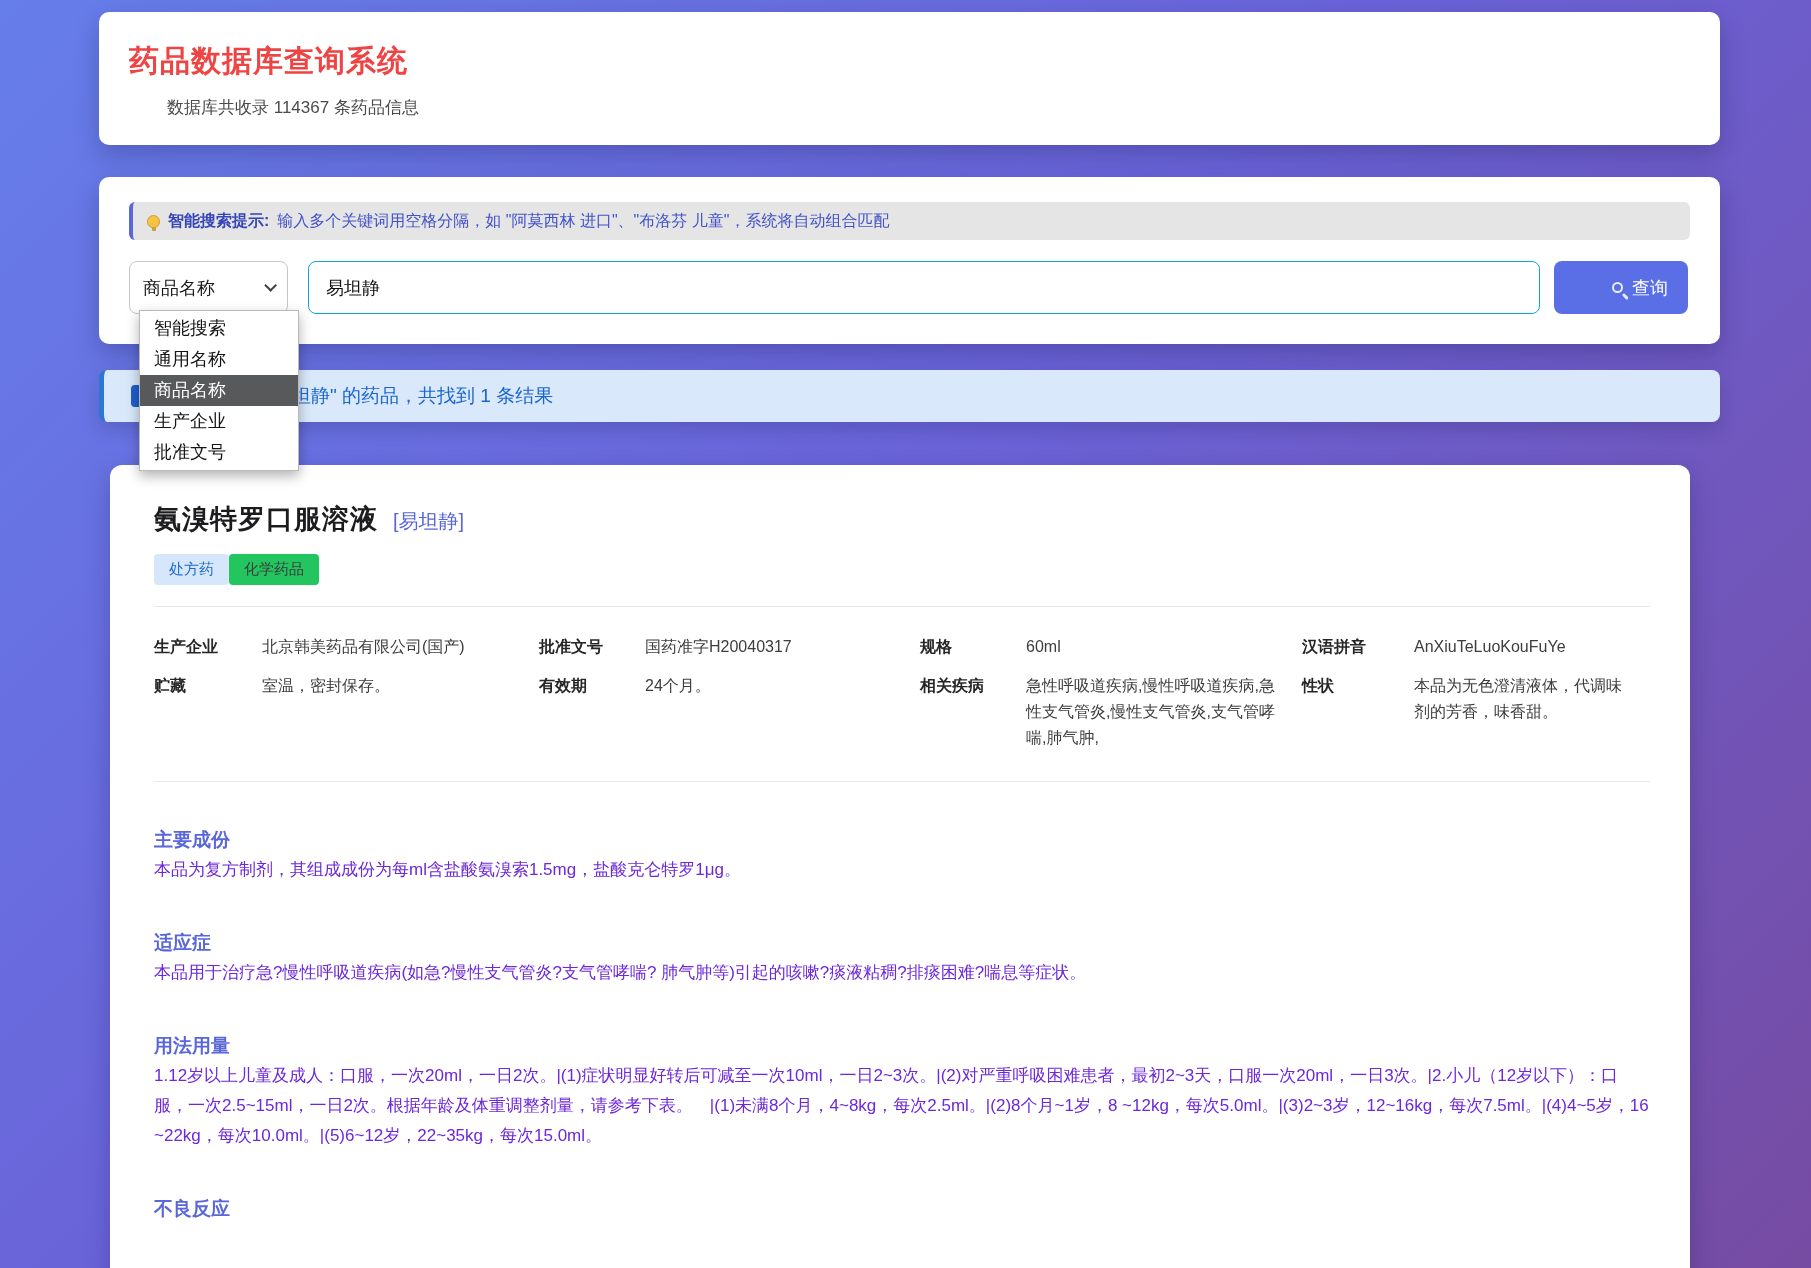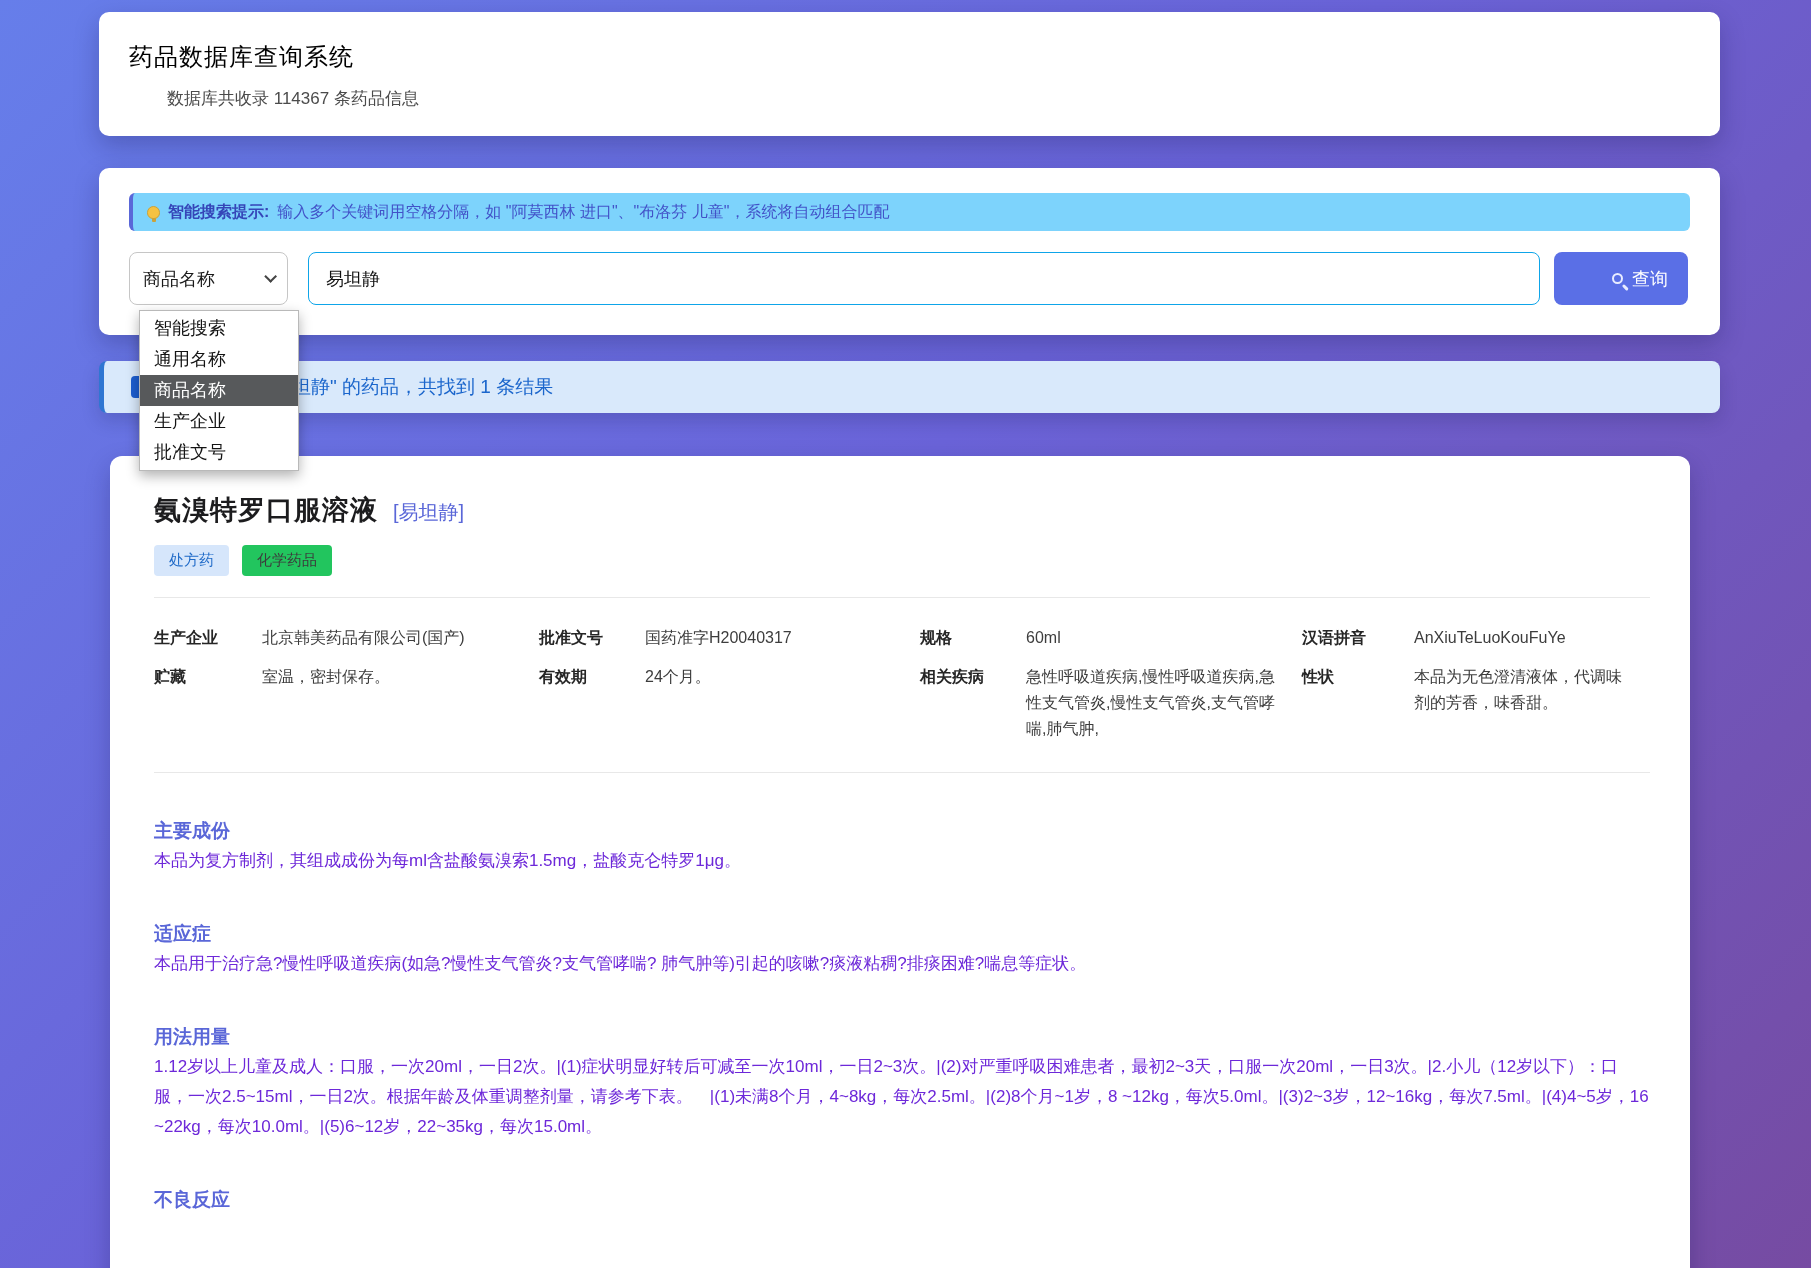--- a/index.html
+++ b/index.html
@@ -8,27 +8,27 @@
     font-family:"Liberation Sans","DejaVu Sans",sans-serif;
     background:linear-gradient(135deg,#667eea 0%,#6a63d8 45%,#764ba2 100%);
   }
   .page { width:1621px; margin-left:99px; padding-top:12px; position:relative; }
   .card {
     background:#ffffff; border-radius:10px;
     box-shadow:0 10px 24px rgba(20,20,70,.25);
   }
   
   .header-card { padding:29px 36px 26px 30px; }
-  .app-title { font-size:24px; font-weight:normal; color:#000000; letter-spacing:1px; }
+  .app-title { font-size:30px; font-weight:bold; color:#ef4444; letter-spacing:1px; }
   .app-subtitle { margin-top:14px; font-size:17px; color:#4b4b4b;margin-left:38px; }
 
   
   .search-card { margin-top:32px; padding:25px 30px 30px; }
   .hint {
-    height:38px; background:#7dd3fc; border-left:4px solid #5a67d8; border-radius:6px;
+    height:38px; background:#e5e5e5; border-left:4px solid #5a67d8; border-radius:6px;
     display:flex; align-items:center; padding:0 14px; font-size:16px; color:#4252c8;
   }
   .bulb { width:13px; height:13px; background:#f5c242; border:1px solid #caa23a;
     border-radius:50% 50% 46% 46%; position:relative; margin-right:8px; flex:0 0 auto; }
   .bulb:after { content:""; position:absolute; left:3.5px; bottom:-4px; width:4px; height:4px;
     background:#caa23a; border-radius:1px; }
   .hint b { color:#3545b8; margin-right:8px; font-weight:bold; }
   .search-row { margin-top:21px; display:flex; height:53px; }
   .select-box {
     width:159px; border:1px solid #c6c6c6; border-radius:8px; background:#fff;
@@ -68,21 +68,21 @@
   }
   .dropdown-option { height:31px; line-height:31px; padding:0 14px; font-size:18px; color:#141414; cursor:default; }
   .dropdown-option.selected { background:#57595b; color:#ffffff; }
 
   
   .drug-card { margin-top:43px; margin-left:11px; width:1580px; border-radius:12px;
     padding:36px 40px 80px 44px; min-height:900px; }
   .drug-title-row { display:flex; align-items:baseline; }
   .drug-name { font-size:27px; font-weight:bold; color:#1c1c1e; letter-spacing:1px; }
   .drug-brand { margin-left:15px; font-size:20px; color:#5a67d8; }
-  .tag-row { margin-top:17px; display:flex; gap:13px; }
+  .tag-row { margin-top:17px; display:flex; }
   .tag { padding:6px 15px; border-radius:4px; font-size:15px; }
   .tag-rx { background:#d6e6fb; color:#1f6ac8; }
   .tag-chem { background:#22c55e; color:#3c3c3c; }
   .details {
     margin-top:21px; border-top:1px solid #e8e8e8; border-bottom:1px solid #e8e8e8;
     padding:27px 0 30px; display:grid;
     grid-template-columns:108px 277px 106px 275px 106px 276px 112px 236px;
     row-gap:13px; font-size:16px; line-height:26px; align-items:start;
   }
   .dlabel { font-weight:bold; color:#262626; }

